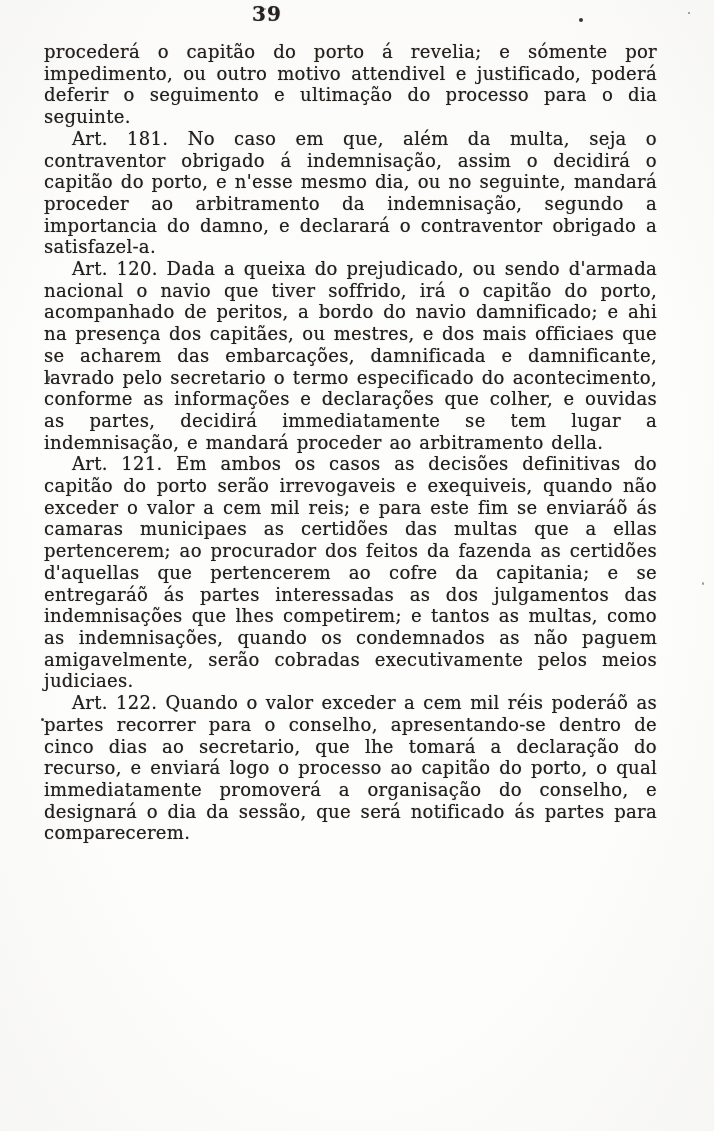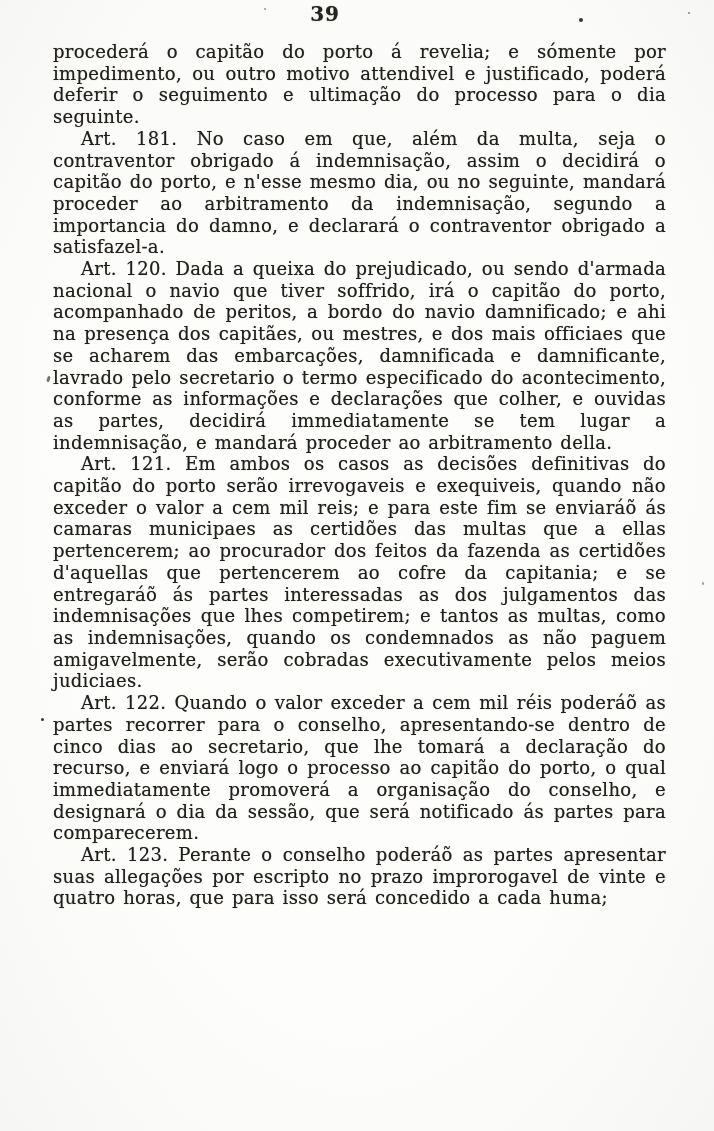--- a/index.html
+++ b/index.html
@@ -18,33 +18,33 @@
   .paper {
     position: absolute;
     inset: 0;
     background:
       radial-gradient(ellipse at 50% 40%, rgba(255,255,255,0) 60%, rgba(120,115,100,0.05) 100%),
       linear-gradient(180deg, rgba(180,175,160,0.03), rgba(255,255,255,0) 30%);
   }
   .page-number {
     position: absolute;
     top: 2px;
-    left: 260px;
+    left: 252px;
     width: 80px;
-    text-align: right;
+    text-align: left;
     font-size: 20px;
     font-weight: bold;
     color: #26231f;
     letter-spacing: 1px;
     text-shadow: 0 0 1px rgba(40,36,30,0.55);
   }
   .text-block {
     position: absolute;
     top: 41px;
-    left: 53px;
+    left: 44px;
     width: 613px;
     font-size: 18px;
     line-height: 21.7px;
     color: #221f1b;
     text-align: justify;
     letter-spacing: 0.3px;
     word-spacing: 1.8px;
     text-shadow: 0 0 0.8px rgba(35,30,25,0.6);
   }
   .text-block p {
@@ -73,21 +73,20 @@
 <div class="paper"></div>
 
 <div class="page-number">39</div>
 
 <div class="text-block">
   <p>procederá o capitão do porto á revelia; e sómente por impedimento, ou outro motivo attendivel e justificado, poderá deferir o seguimento e ultimação do processo para o dia seguinte.</p>
   <p class="indent">Art. 181. No caso em que, além da multa, seja o contraventor obrigado á indemnisação, assim o decidirá o capitão do porto, e n'esse mesmo dia, ou no seguinte, mandará proceder ao arbitramento da indemnisação, segundo a importancia do damno, e declarará o contraventor obrigado a satisfazel-a.</p>
   <p class="indent">Art. 120. Dada a queixa do prejudicado, ou sendo d'armada nacional o navio que tiver soffrido, irá o capitão do porto, acompanhado de peritos, a bordo do navio damnificado; e ahi na presença dos capitães, ou mestres, e dos mais officiaes que se acharem das embarcações, damnificada e damnificante, lavrado pelo secretario o termo especificado do acontecimento, conforme as informações e declarações que colher, e ouvidas as partes, decidirá immediatamente se tem lugar a indemnisação, e mandará proceder ao arbitramento della.</p>
   <p class="indent">Art. 121. Em ambos os casos as decisões definitivas do capitão do porto serão irrevogaveis e exequiveis, quando não exceder o valor a cem mil reis; e para este fim se enviaráõ ás camaras municipaes as certidões das multas que a ellas pertencerem; ao procurador dos feitos da fazenda as certidões d'aquellas que pertencerem ao cofre da capitania; e se entregaráõ ás partes interessadas as dos julgamentos das indemnisações que lhes competirem; e tantos as multas, como as indemnisações, quando os condemnados as não paguem amigavelmente, serão cobradas executivamente pelos meios judiciaes.</p>
   <p class="indent">Art. 122. Quando o valor exceder a cem mil réis poderáõ as partes recorrer para o conselho, apresentando-se dentro de cinco dias ao secretario, que lhe tomará a declaração do recurso, e enviará logo o processo ao capitão do porto, o qual immediatamente promoverá a organisação do conselho, e designará o dia da sessão, que será notificado ás partes para comparecerem.</p>
-  <p class="indent">Art. 123. Perante o conselho poderáõ as partes apresentar suas allegações por escripto no prazo improrogavel de vinte e quatro horas, que para isso será concedido a cada huma;</p>
 </div>
 
 <div class="speck s1"></div>
 <div class="speck s2"></div>
 <div class="speck s3"></div>
 <div class="speck s4"></div>
 <div class="speck s5"></div>
 <div class="speck s6"></div>
 
 </body></html>

